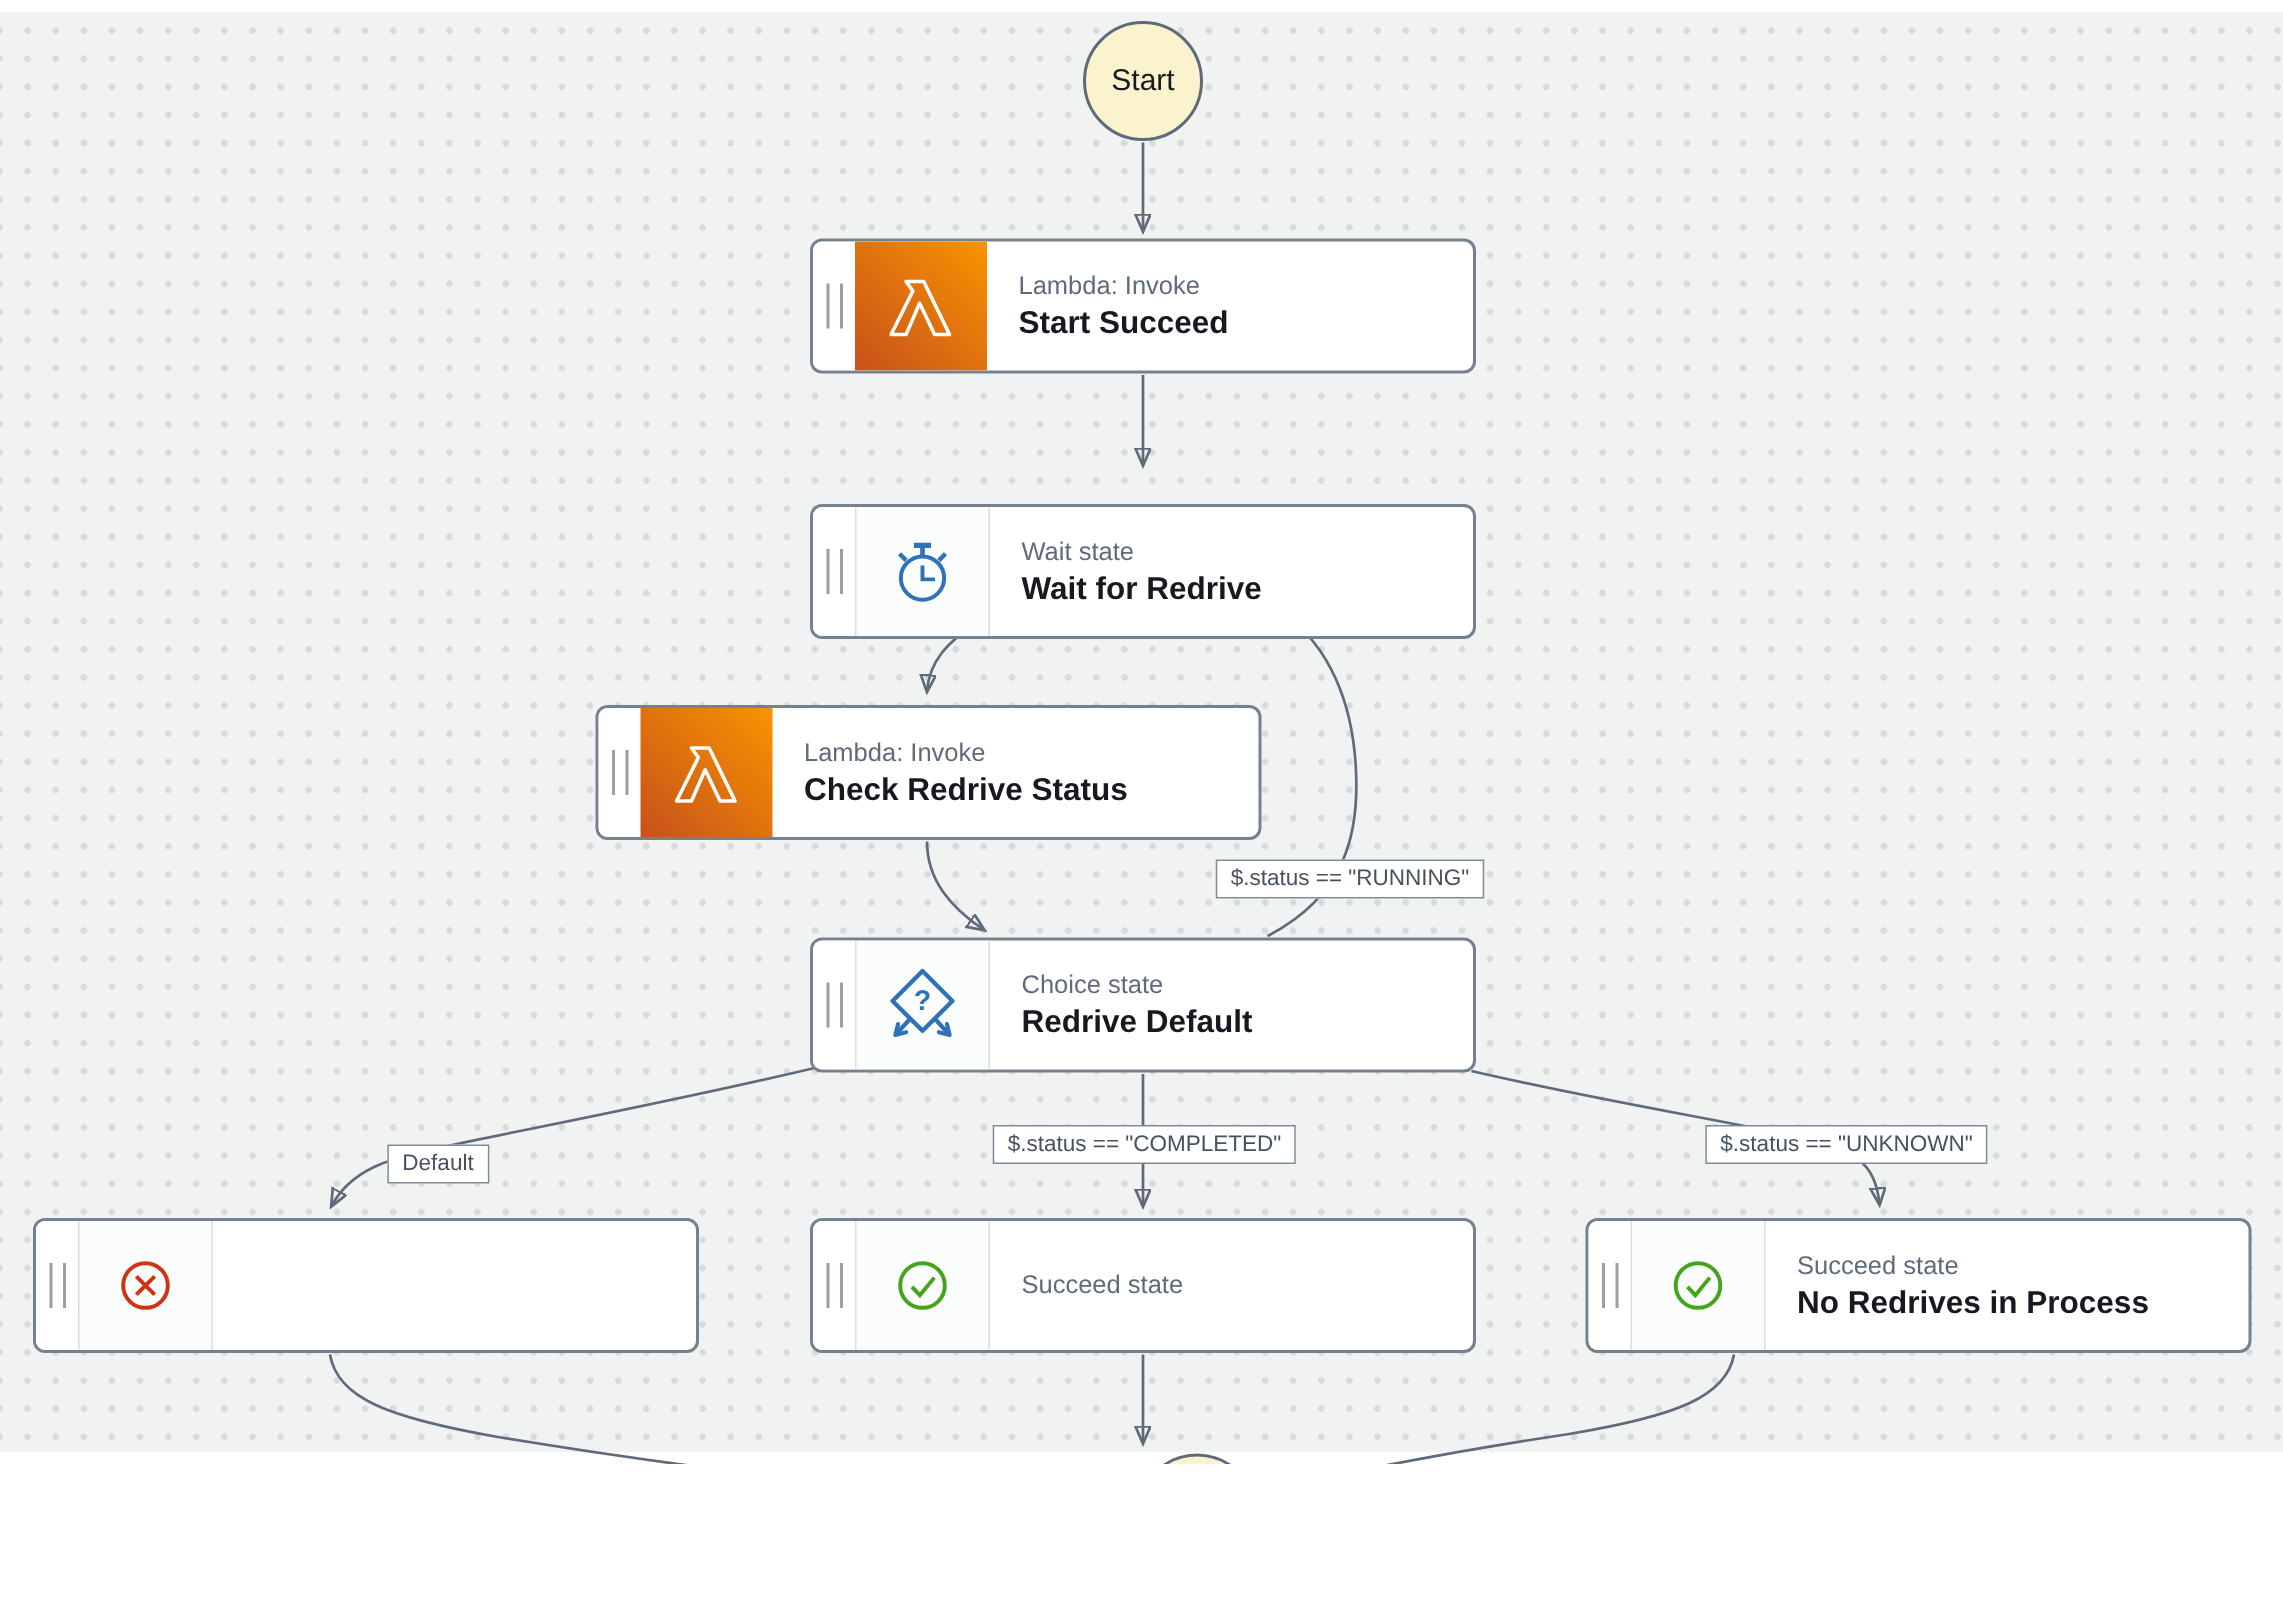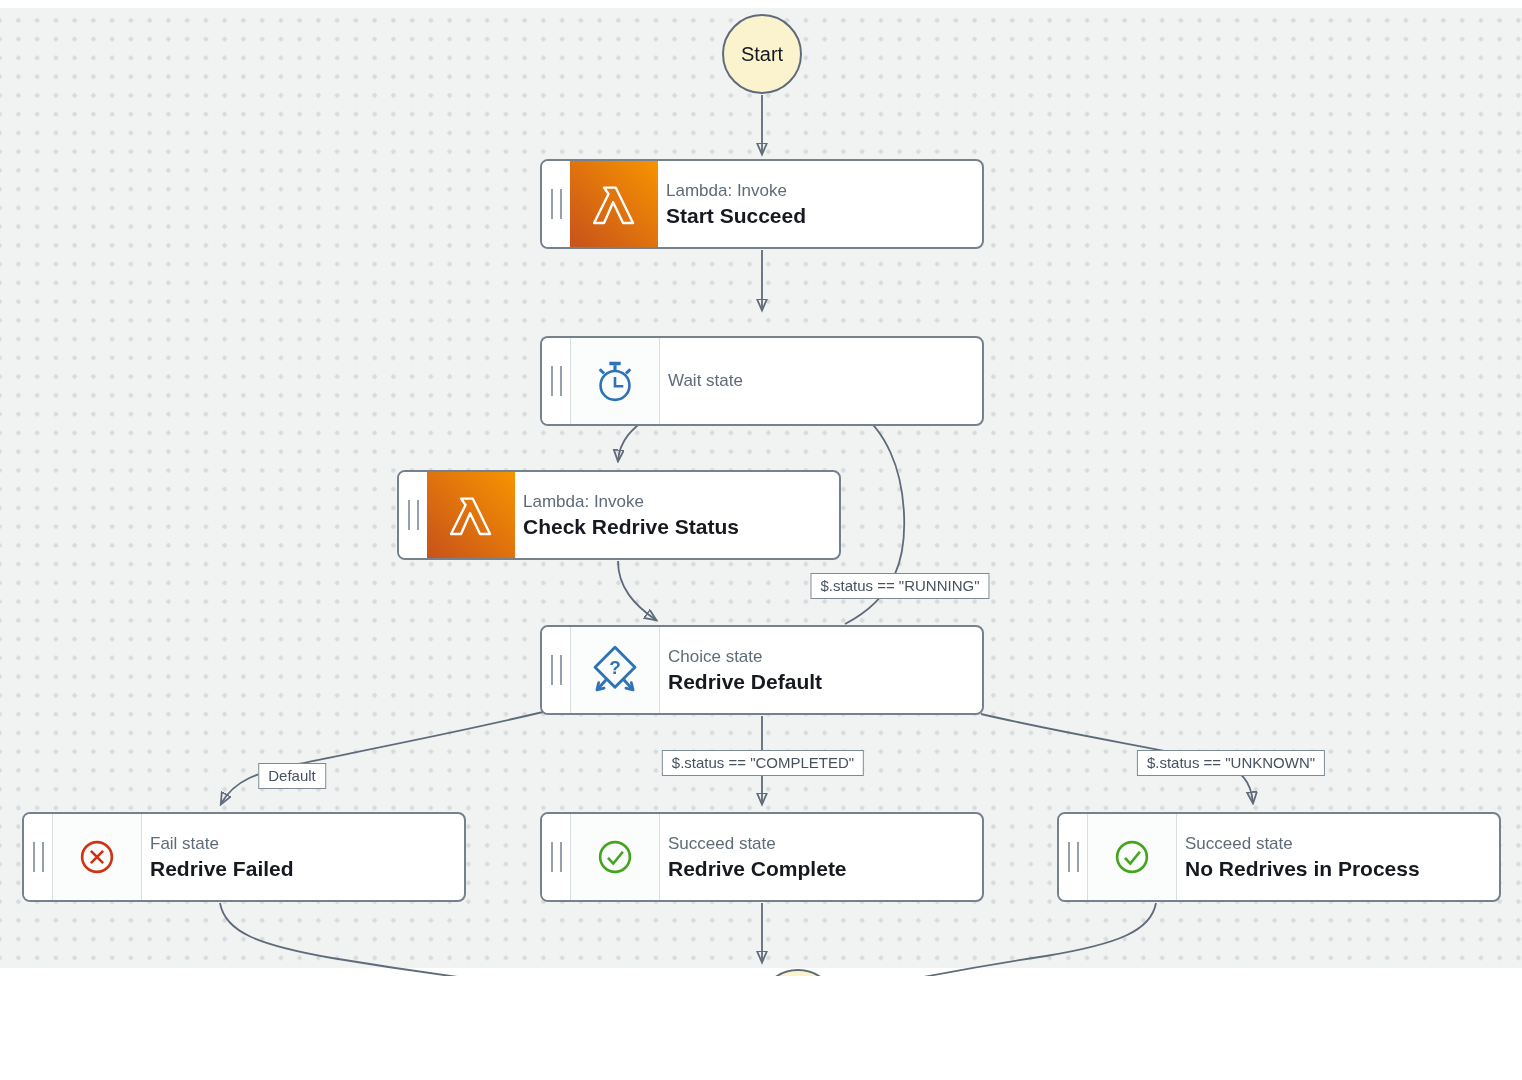--- a/index.html
+++ b/index.html
@@ -52,21 +52,21 @@
   .icon-box.plain{
     background:#fbfcfc;
     border-left:1px solid #d9dee2;
     border-right:1px solid #d9dee2;
   }
   .icon-box.lambda{
     background:linear-gradient(to top right, #c8511b, #f79400);
   }
   .node-text{
     flex:1;display:flex;flex-direction:column;justify-content:center;
-    padding-left:8px;gap:3px;
+    padding-left:21px;gap:3px;
   }
   .node-type{font-size:17px;color:#5f6b7a;}
   .node-name{font-size:21px;font-weight:bold;color:#16191f;}
 
   .edge-label{
     position:absolute;z-index:2;
     transform:translate(-50%,-50%);
     background:#ffffff;
     border:1.5px solid #7e8a96;
     color:#475261;
@@ -129,20 +129,21 @@
         <circle cx="32" cy="37" r="16.5" fill="none" stroke="#2e73b8" stroke-width="3"></circle>
         <path d="M32,27.5 L32,38 L41.5,38" fill="none" stroke="#2e73b8" stroke-width="3"></path>
         <path d="M32,20.5 L32,14" stroke="#2e73b8" stroke-width="3.6"></path>
         <path d="M25.5,12 L38.5,12" stroke="#2e73b8" stroke-width="4"></path>
         <path d="M19.5,23.5 L14.5,18.5" stroke="#2e73b8" stroke-width="3.4"></path>
         <path d="M44.5,23.5 L49.5,18.5" stroke="#2e73b8" stroke-width="3.4"></path>
       </svg>
     </div>
     <div class="node-text">
       <div class="node-type">Wait state</div>
+      <div class="node-name">Wait for Redrive</div>
     </div>
   </div>
 
   <div class="node" style="left:397px;top:470px;">
     <div class="handle">
         <span class="bars"></span>
       </div>
     <div class="icon-box lambda">
       <svg width="58" height="58" viewBox="0 0 64 64">
         <path d="M21,14 H34 L53,53 H42 L31,30 L21,53 H10 L26,21 L21,14 Z" fill="none" stroke="#ffffff" stroke-width="2.6" stroke-linejoin="round"></path>
@@ -177,39 +178,34 @@
   <div class="node" style="left:22px;top:812px;">
     <div class="handle">
         <span class="bars"></span>
       </div>
     <div class="icon-box plain">
       <svg width="56" height="56" viewBox="0 0 64 64">
         <circle cx="32" cy="32" r="17" fill="none" stroke="#d13212" stroke-width="3"></circle>
         <path d="M25,25 L39,39 M39,25 L25,39" stroke="#d13212" stroke-width="3" fill="none"></path>
       </svg>
     </div>
-    <div class="node-text">
-      <div class="node-type">Fail state</div>
-      <div class="node-name">Redrive Failed</div>
-    </div>
   </div>
 
   <div class="node" style="left:540px;top:812px;">
     <div class="handle">
         <span class="bars"></span>
       </div>
     <div class="icon-box plain">
       <svg width="56" height="56" viewBox="0 0 64 64">
         <circle cx="32" cy="32" r="17" fill="none" stroke="#45a41e" stroke-width="3"></circle>
         <path d="M24,33 L30,39.5 L41,26" stroke="#45a41e" stroke-width="3" fill="none"></path>
       </svg>
     </div>
     <div class="node-text">
       <div class="node-type">Succeed state</div>
-      <div class="node-name">Redrive Complete</div>
     </div>
   </div>
 
   <div class="node" style="left:1057px;top:812px;">
     <div class="handle">
         <span class="bars"></span>
       </div>
     <div class="icon-box plain">
       <svg width="56" height="56" viewBox="0 0 64 64">
         <circle cx="32" cy="32" r="17" fill="none" stroke="#45a41e" stroke-width="3"></circle>

